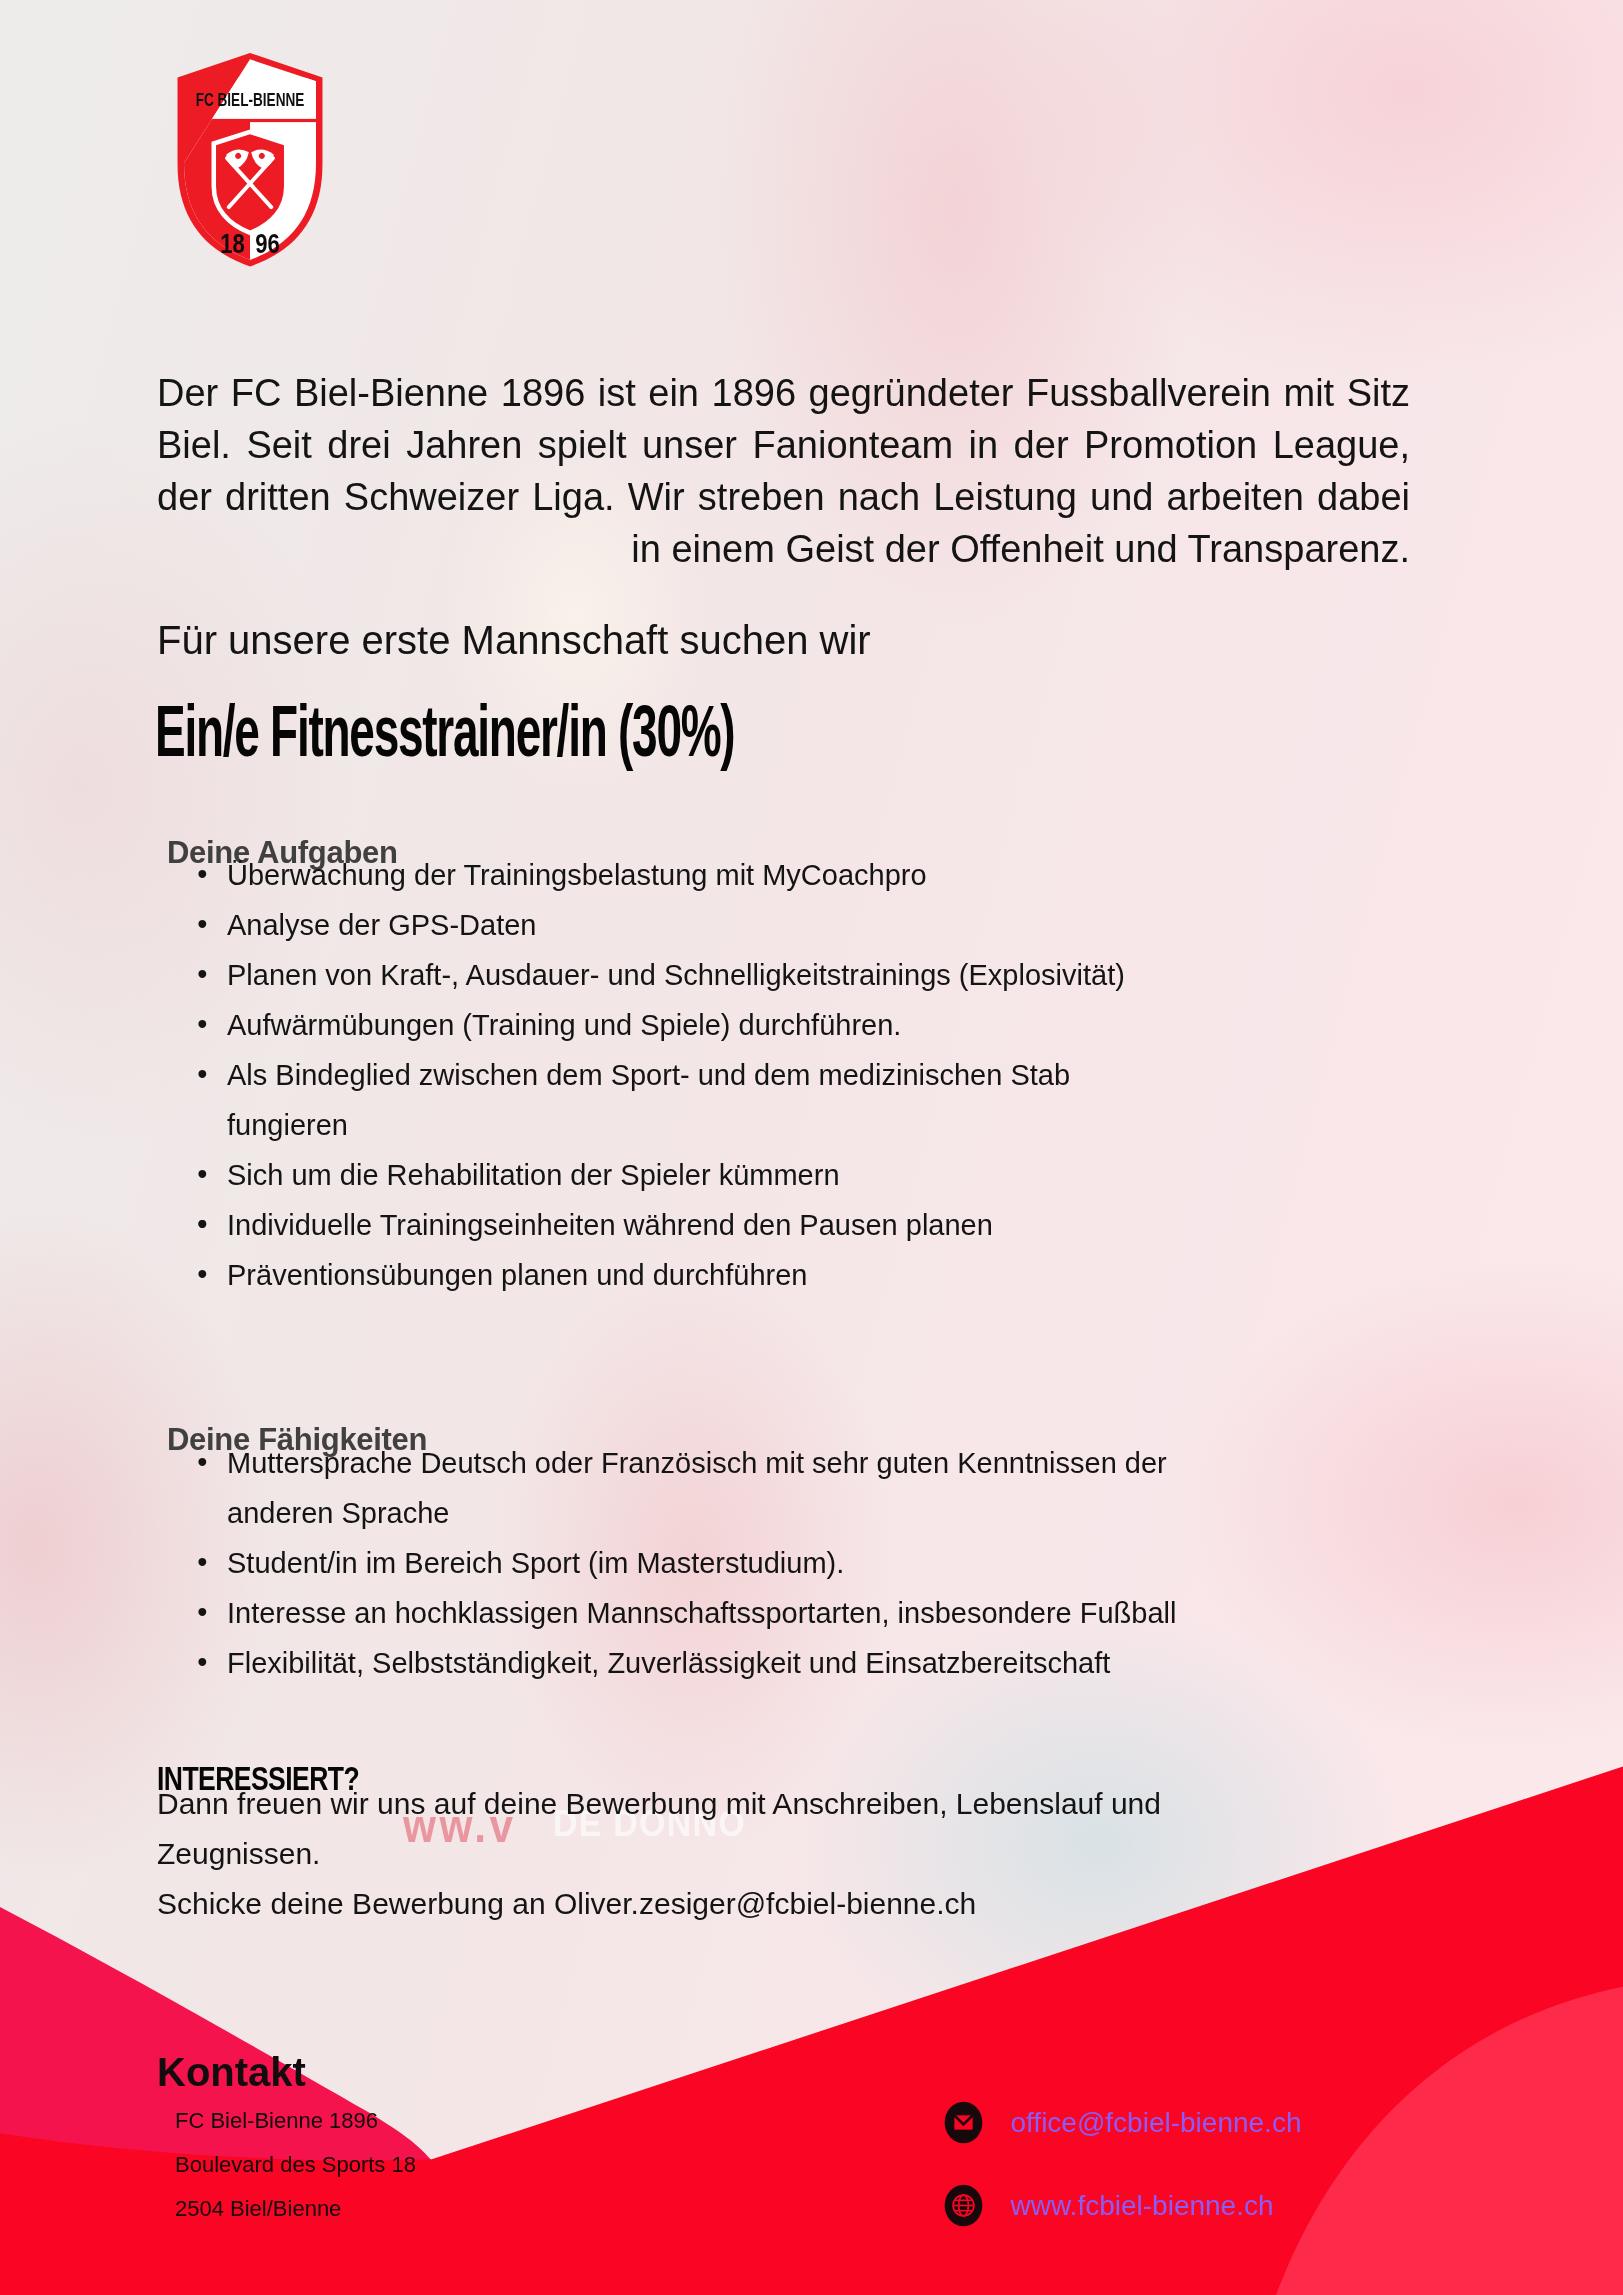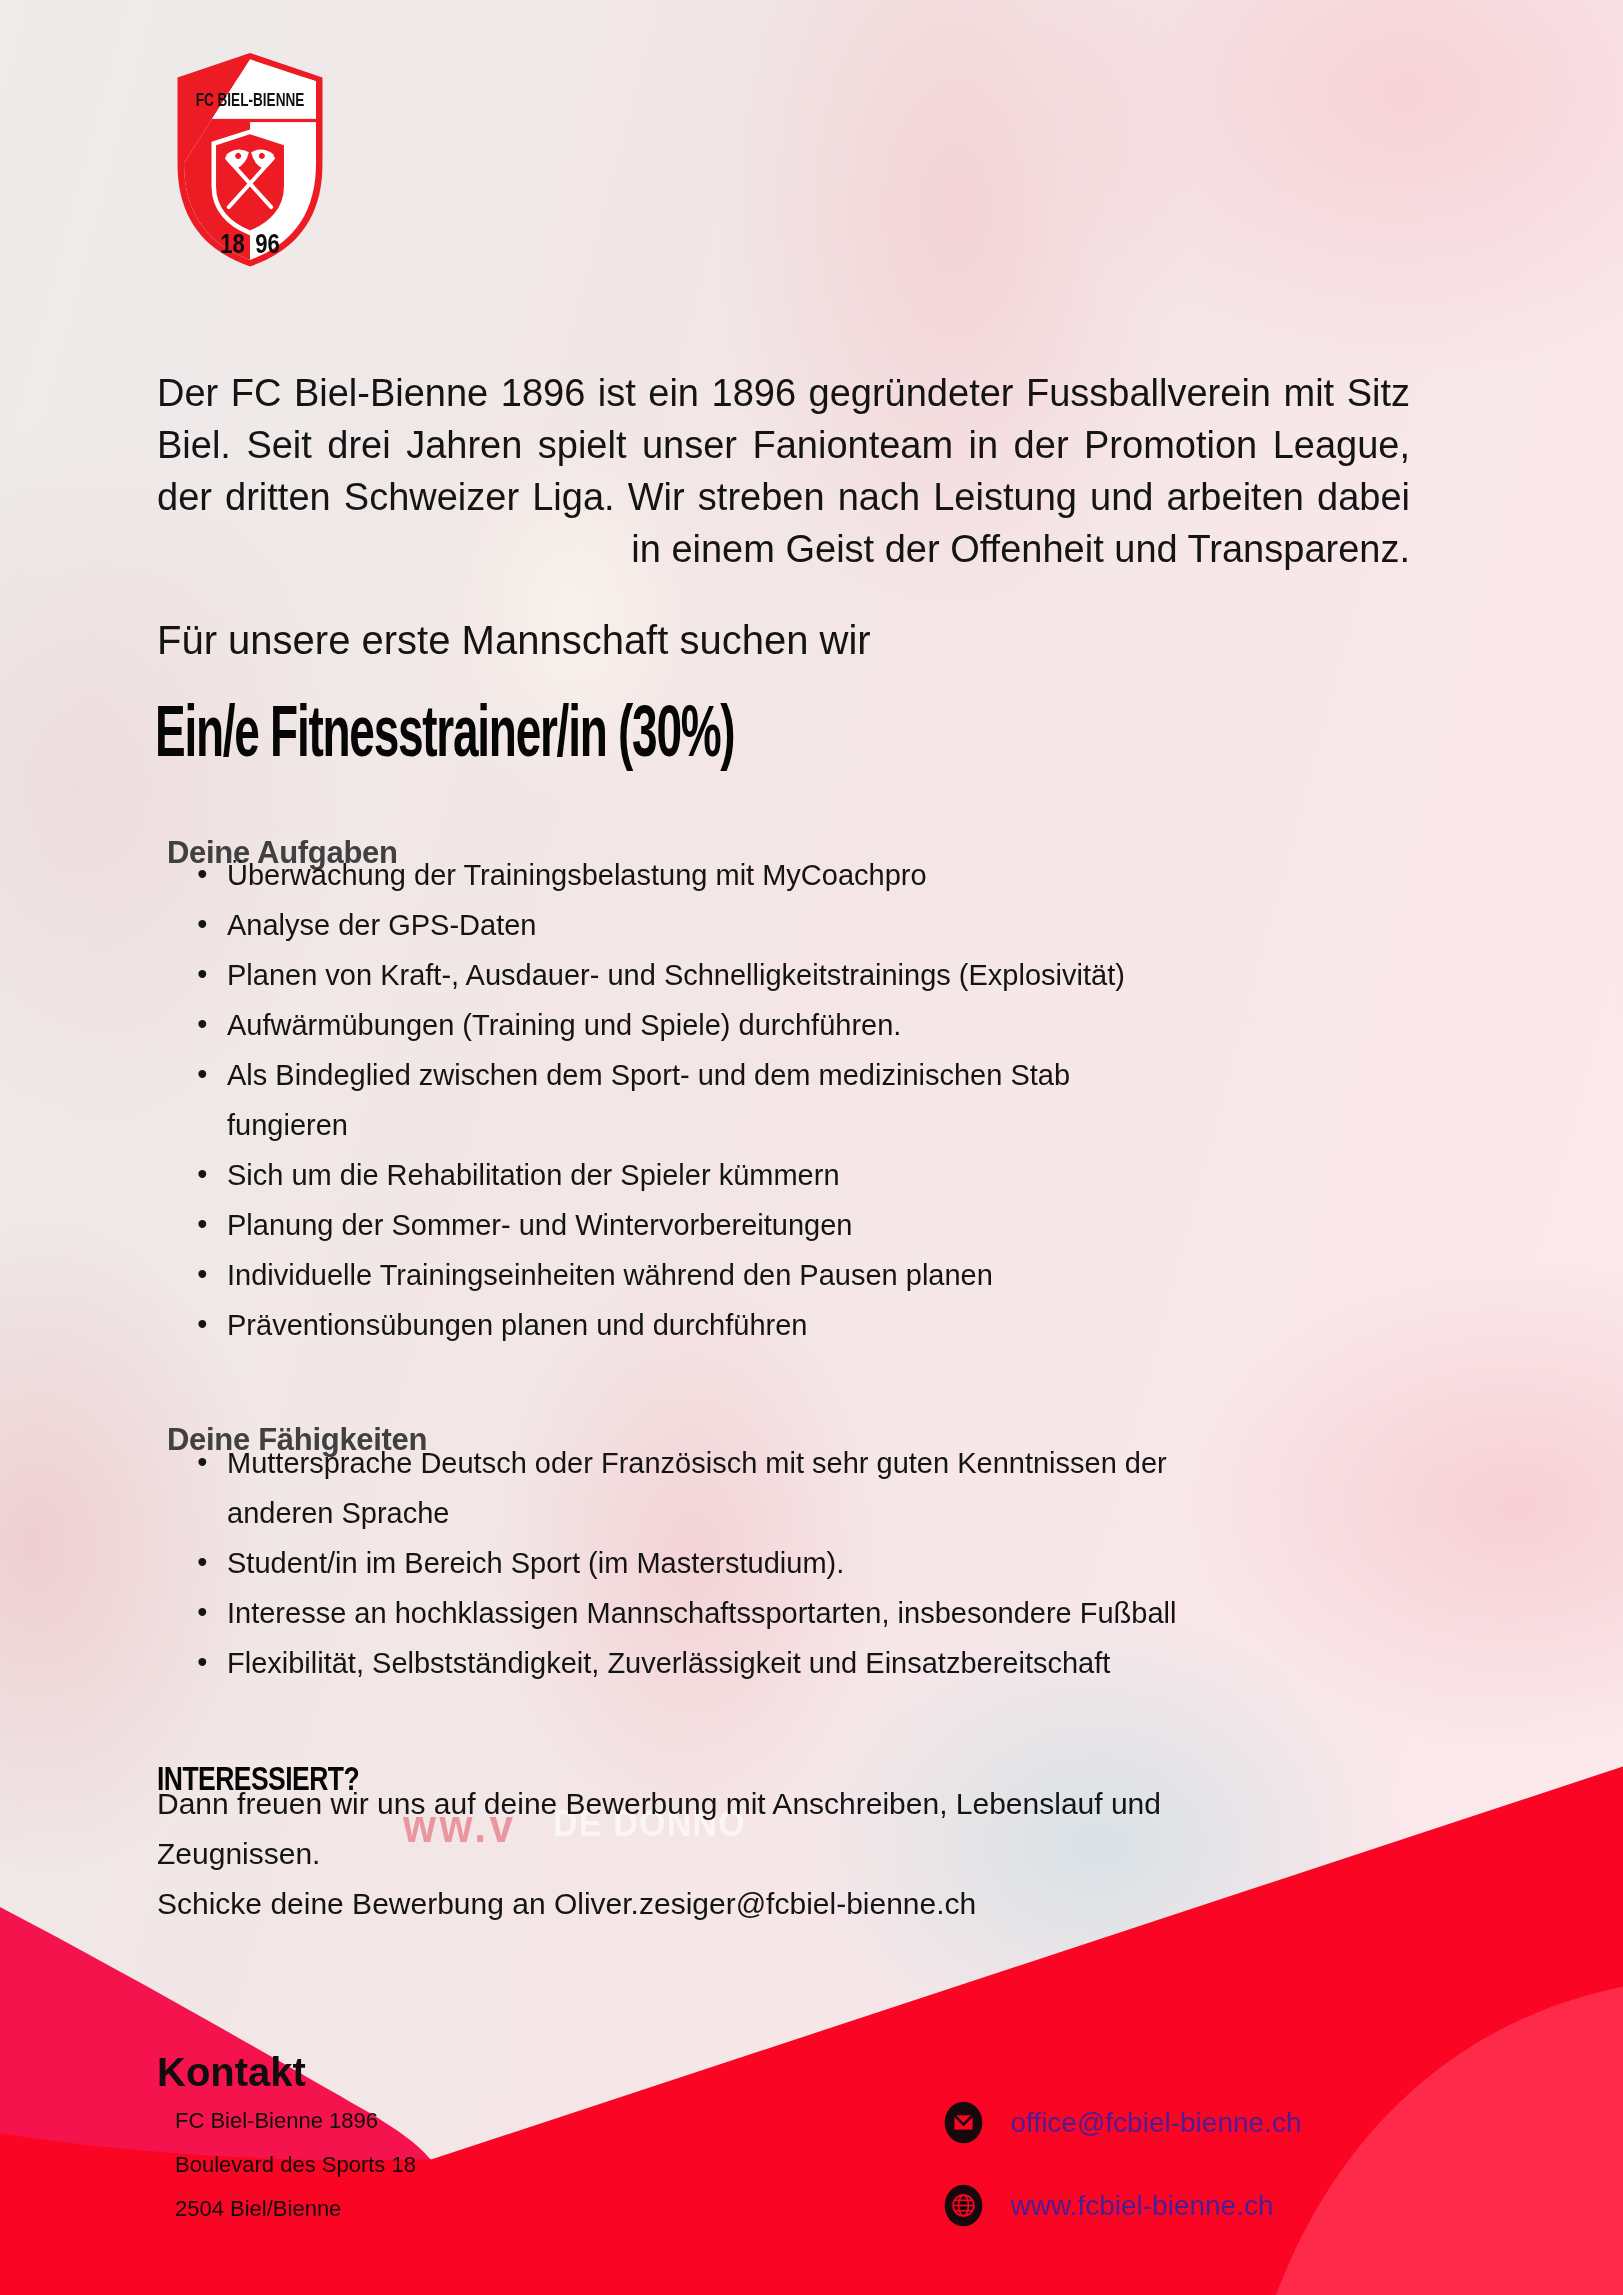--- a/index.html
+++ b/index.html
@@ -65,21 +65,21 @@
   
   #footer-shapes{position:absolute;left:0;top:1707px;width:1623px;height:589px;z-index:2}
 
   .footer-text{position:absolute;z-index:3;color:#130c0e}
   #contact-title{left:157px;top:2050px;font-size:40px;font-weight:bold}
   #address{left:175px;top:2099px;font-size:22px;line-height:44px}
   .contact-row{position:absolute;display:flex;align-items:center;gap:27.5px;z-index:3}
   #email-row{left:944px;top:2101px}
   #web-row{left:944px;top:2184px}
   .cicon{width:39px;height:43px;flex:0 0 auto}
-  .ctext{font-size:28px;color:#4c1d95}
+  .ctext{font-size:28px;color:#8b5cf6}
 </style>
 </head>
 <body>
 
 <div class="bg"></div>
 
 <span class="ghost" id="ghost-1">ww.v</span>
 <span class="ghost" id="ghost-2">DE DONNO</span>
 
 <svg id="footer-shapes" viewBox="0 0 2481 901" preserveAspectRatio="none">
@@ -132,21 +132,21 @@
 
   <h2 class="sec-title" id="tasks-title">Deine Aufgaben</h2>
   <ul class="blist" id="tasks-list">
       <li><span class="dot">•</span><span class="txt">Überwachung der Trainingsbelastung mit MyCoachpro</span></li>
       <li><span class="dot">•</span><span class="txt">Analyse der GPS-Daten</span></li>
       <li><span class="dot">•</span><span class="txt">Planen von Kraft-, Ausdauer- und Schnelligkeitstrainings (Explosivität)</span></li>
       <li><span class="dot">•</span><span class="txt">Aufwärmübungen (Training und Spiele) durchführen.</span></li>
       <li><span class="dot">•</span><span class="txt">Als Bindeglied zwischen dem Sport- und dem medizinischen Stab
 fungieren</span></li>
       <li><span class="dot">•</span><span class="txt">Sich um die Rehabilitation der Spieler kümmern</span></li>
-      <li><span class="dot">•</span><span class="txt">Planung der Sommer- und Wintervorbereitungen</span></li>
+      <li><span class="dot">•</span></li>
       <li><span class="dot">•</span><span class="txt">Individuelle Trainingseinheiten während den Pausen planen</span></li>
       <li><span class="dot">•</span><span class="txt">Präventionsübungen planen und durchführen</span></li>
     </ul>
 
   <h2 class="sec-title" id="skills-title">Deine Fähigkeiten</h2>
   <ul class="blist" id="skills-list">
       <li><span class="dot">•</span><span class="txt">Muttersprache Deutsch oder Französisch mit sehr guten Kenntnissen der
 anderen Sprache</span></li>
       <li><span class="dot">•</span><span class="txt">Student/in im Bereich Sport (im Masterstudium).</span></li>
       <li><span class="dot">•</span><span class="txt">Interesse an hochklassigen Mannschaftssportarten, insbesondere Fußball</span></li>

